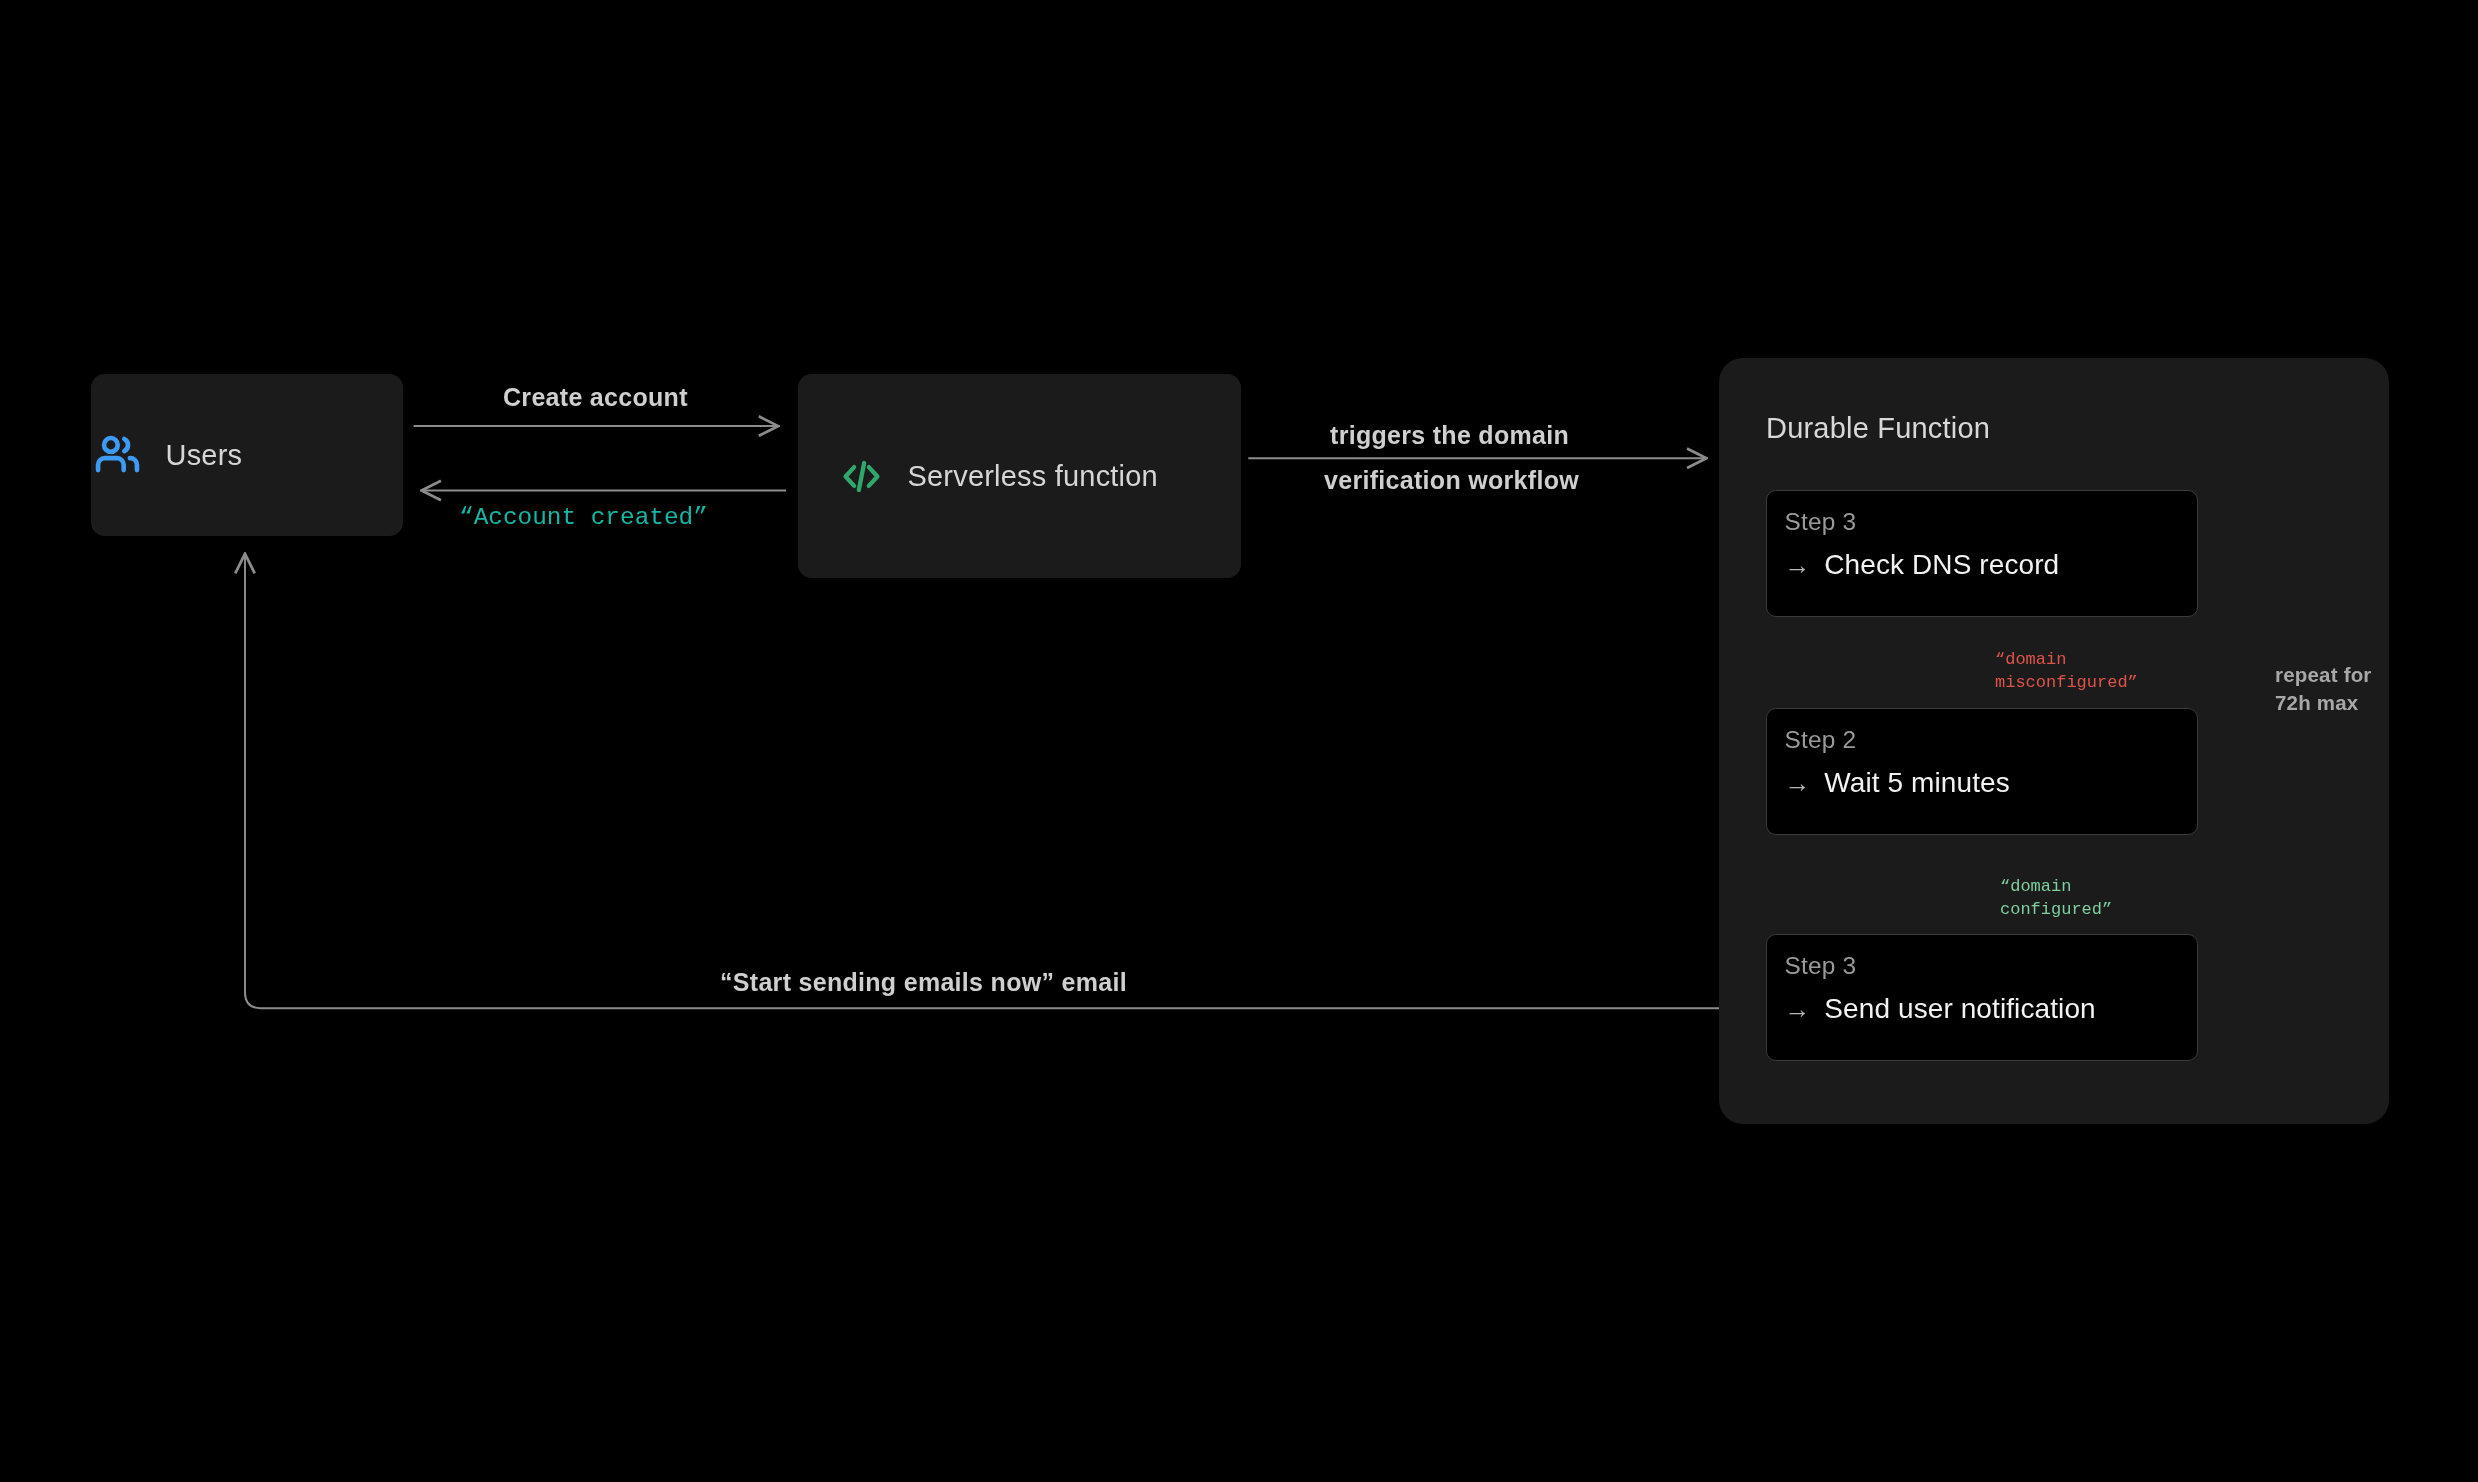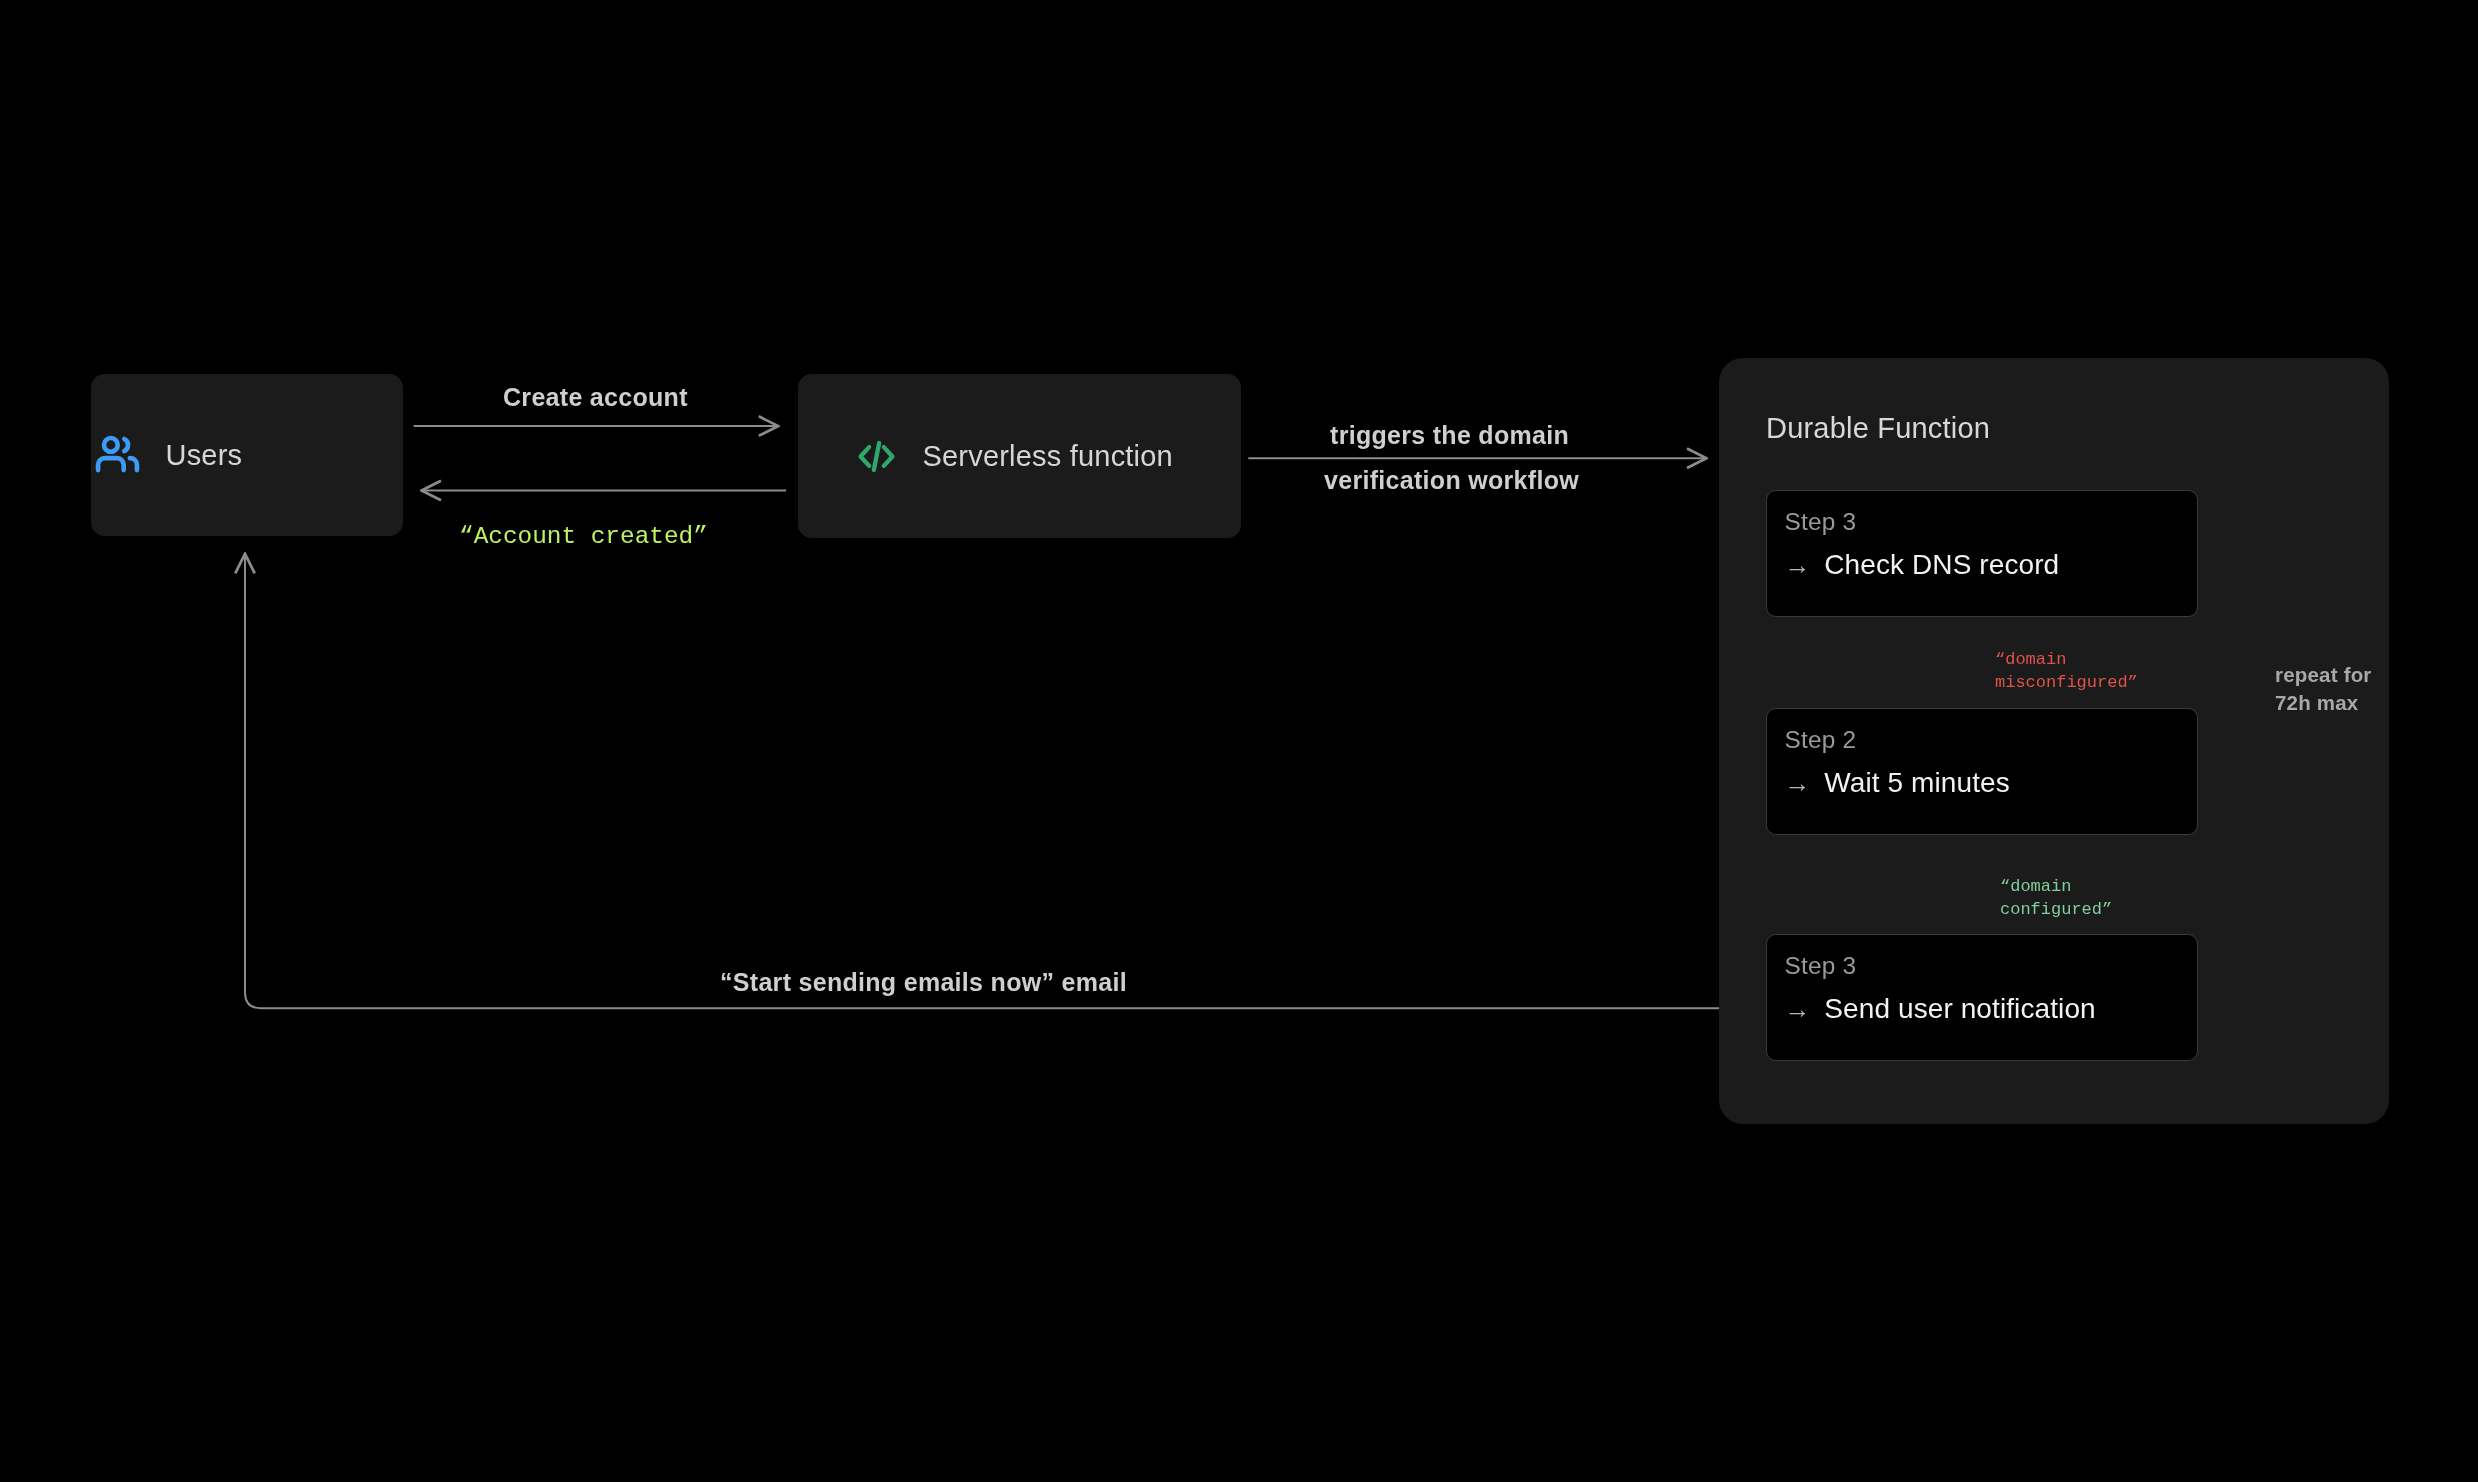--- a/index.html
+++ b/index.html
@@ -35,22 +35,22 @@
     background: #1b1b1b;
     border-radius: 13.7px;
     display: flex;
     align-items: center;
     box-sizing: border-box;
   }
   #users-node {
     left: 91px; top: 374px; width: 312px; height: 162px;
   }
   #serverless-node {
-    left: 798px; top: 374px; width: 443px; height: 164px;
-    padding-left: 54px;
+    left: 798px; top: 374px; width: 443px; height: 204px;
+    padding-left: 39px;
   }
   .node-icon {
     flex: 0 0 auto;
     display: flex;
     align-items: center;
     justify-content: center;
     margin-right: 21.5px;
   }
   .node-label {
     color: #d6d6d6;
@@ -142,22 +142,22 @@
     position: absolute;
     color: #a8a8a8;
     font-size: 20.5px;
     line-height: 1.35;
     letter-spacing: 0.2px;
     font-weight: bold;
   }
 
   #label-create-account { left: 503px; top: 383px; }
   #label-account-created {
-    left: 459px; top: 523px;
-    color: #bef264;
+    left: 459px; top: 504px;
+    color: #14b8a6;
   }
   #label-triggers-1 { left: 1330px; top: 421px; }
   #label-triggers-2 { left: 1324px; top: 466px; }
   #label-start-sending { left: 720px; top: 968px; }
   #label-misconfigured {
     left: 1995px; top: 649px;
     color: #e0534b;
   }
   #label-configured {
     left: 2000px; top: 876px;

